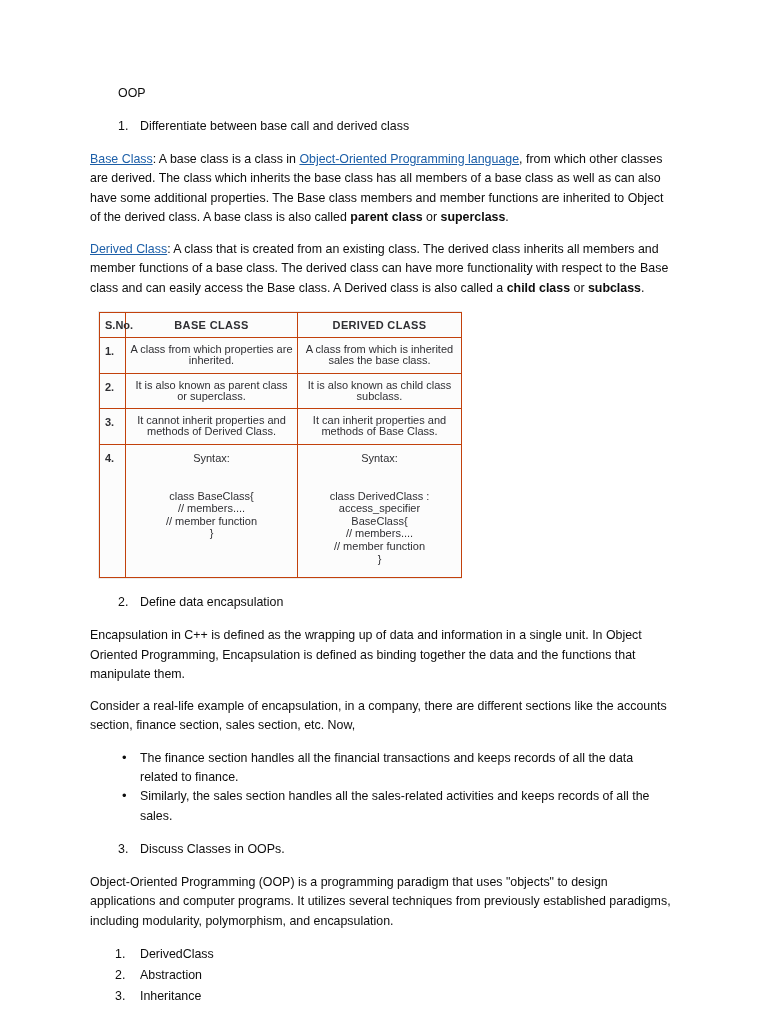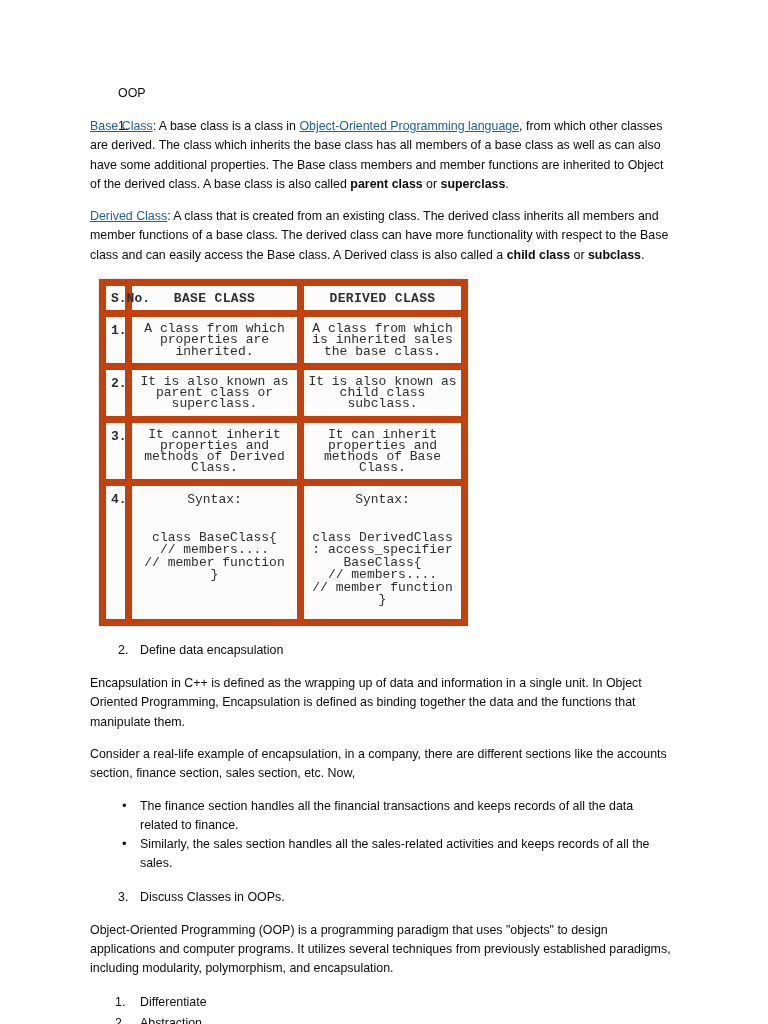--- a/index.html
+++ b/index.html
@@ -133,27 +133,27 @@
   table.cmp {
     border-collapse: collapse;
     width: 100%;
     table-layout: fixed;
     background: #fcfcfc;
   }
   table.cmp col.c0 { width: 26px; }
   table.cmp col.c1 { width: 172px; }
   table.cmp col.c2 { width: 164px; }
   table.cmp th, table.cmp td {
-    border: 7px solid #c2410c;
-    font-size: 13px;
+    border: 1px solid #c2410c;
+    font-size: 11px;
     line-height: 11.2px;
     color: #2f2f33;
     padding: 6px 4px;
     vertical-align: middle;
-    font-family: Liberation Mono, monospace;
+    font-family: Liberation Sans, sans-serif;
   }
   table.cmp thead th {
     font-weight: bold;
     letter-spacing: 0.35px;
     padding: 7px 4px 6px 4px;
     text-align: center;
     color: #2f2f33;
   }
   table.cmp thead th.sno {
     text-align: left;
@@ -184,21 +184,21 @@
 </head>
 <body>
 
 <div class="page">
   <div class="content">
 
     <div class="plain-line">OOP</div>
 
     <ol class="qlist">
       <li>
-        <span class="num">1.</span>
+        <span class="num">1.</span><span>Differentiate between base call and derived class</span>
       </li>
     </ol>
 
     <p class="para"><a class="lnk" href="#">Base Class</a><span>: A base class is a class in </span><a class="lnk" href="#">Object-Oriented Programming language</a><span>, from which other classes are derived. The class which inherits the base class has all members of a base class as well as can also have some additional properties. The Base class members and member functions are inherited to Object of the derived class. A base class is also called </span><span class="bold">parent class</span><span> or </span><span class="bold">superclass</span><span>.</span></p>
 
     <p class="para"><a class="lnk" href="#">Derived Class</a><span>: A class that is created from an existing class. The derived class inherits all members and member functions of a base class. The derived class can have more functionality with respect to the Base class and can easily access the Base class. A Derived class is also called a </span><span class="bold">child class</span><span> or </span><span class="bold">subclass</span><span>.</span></p>
 
     <div class="tbl-wrap">
       <table class="cmp">
         <colgroup>
@@ -274,21 +274,21 @@
       <li>
         <span class="num">3.</span><span>Discuss Classes in OOPs.</span>
       </li>
     </ol>
 
     <p class="para">Object-Oriented Programming (OOP) is a programming paradigm that uses "objects" to design applications and computer programs. It utilizes several techniques from previously established paradigms, including modularity, polymorphism, and encapsulation.</p>
 
 
     <ol class="nlist">
       <li>
-        <span class="num">1.</span><span>Differentiate</span>
+        <span class="num">1.</span><span>DerivedClass</span>
       </li>
       <li>
         <span class="num">2.</span><span>Abstraction</span>
       </li>
       <li>
         <span class="num">3.</span><span>Inheritance</span>
       </li>
     </ol>
 
   </div>

